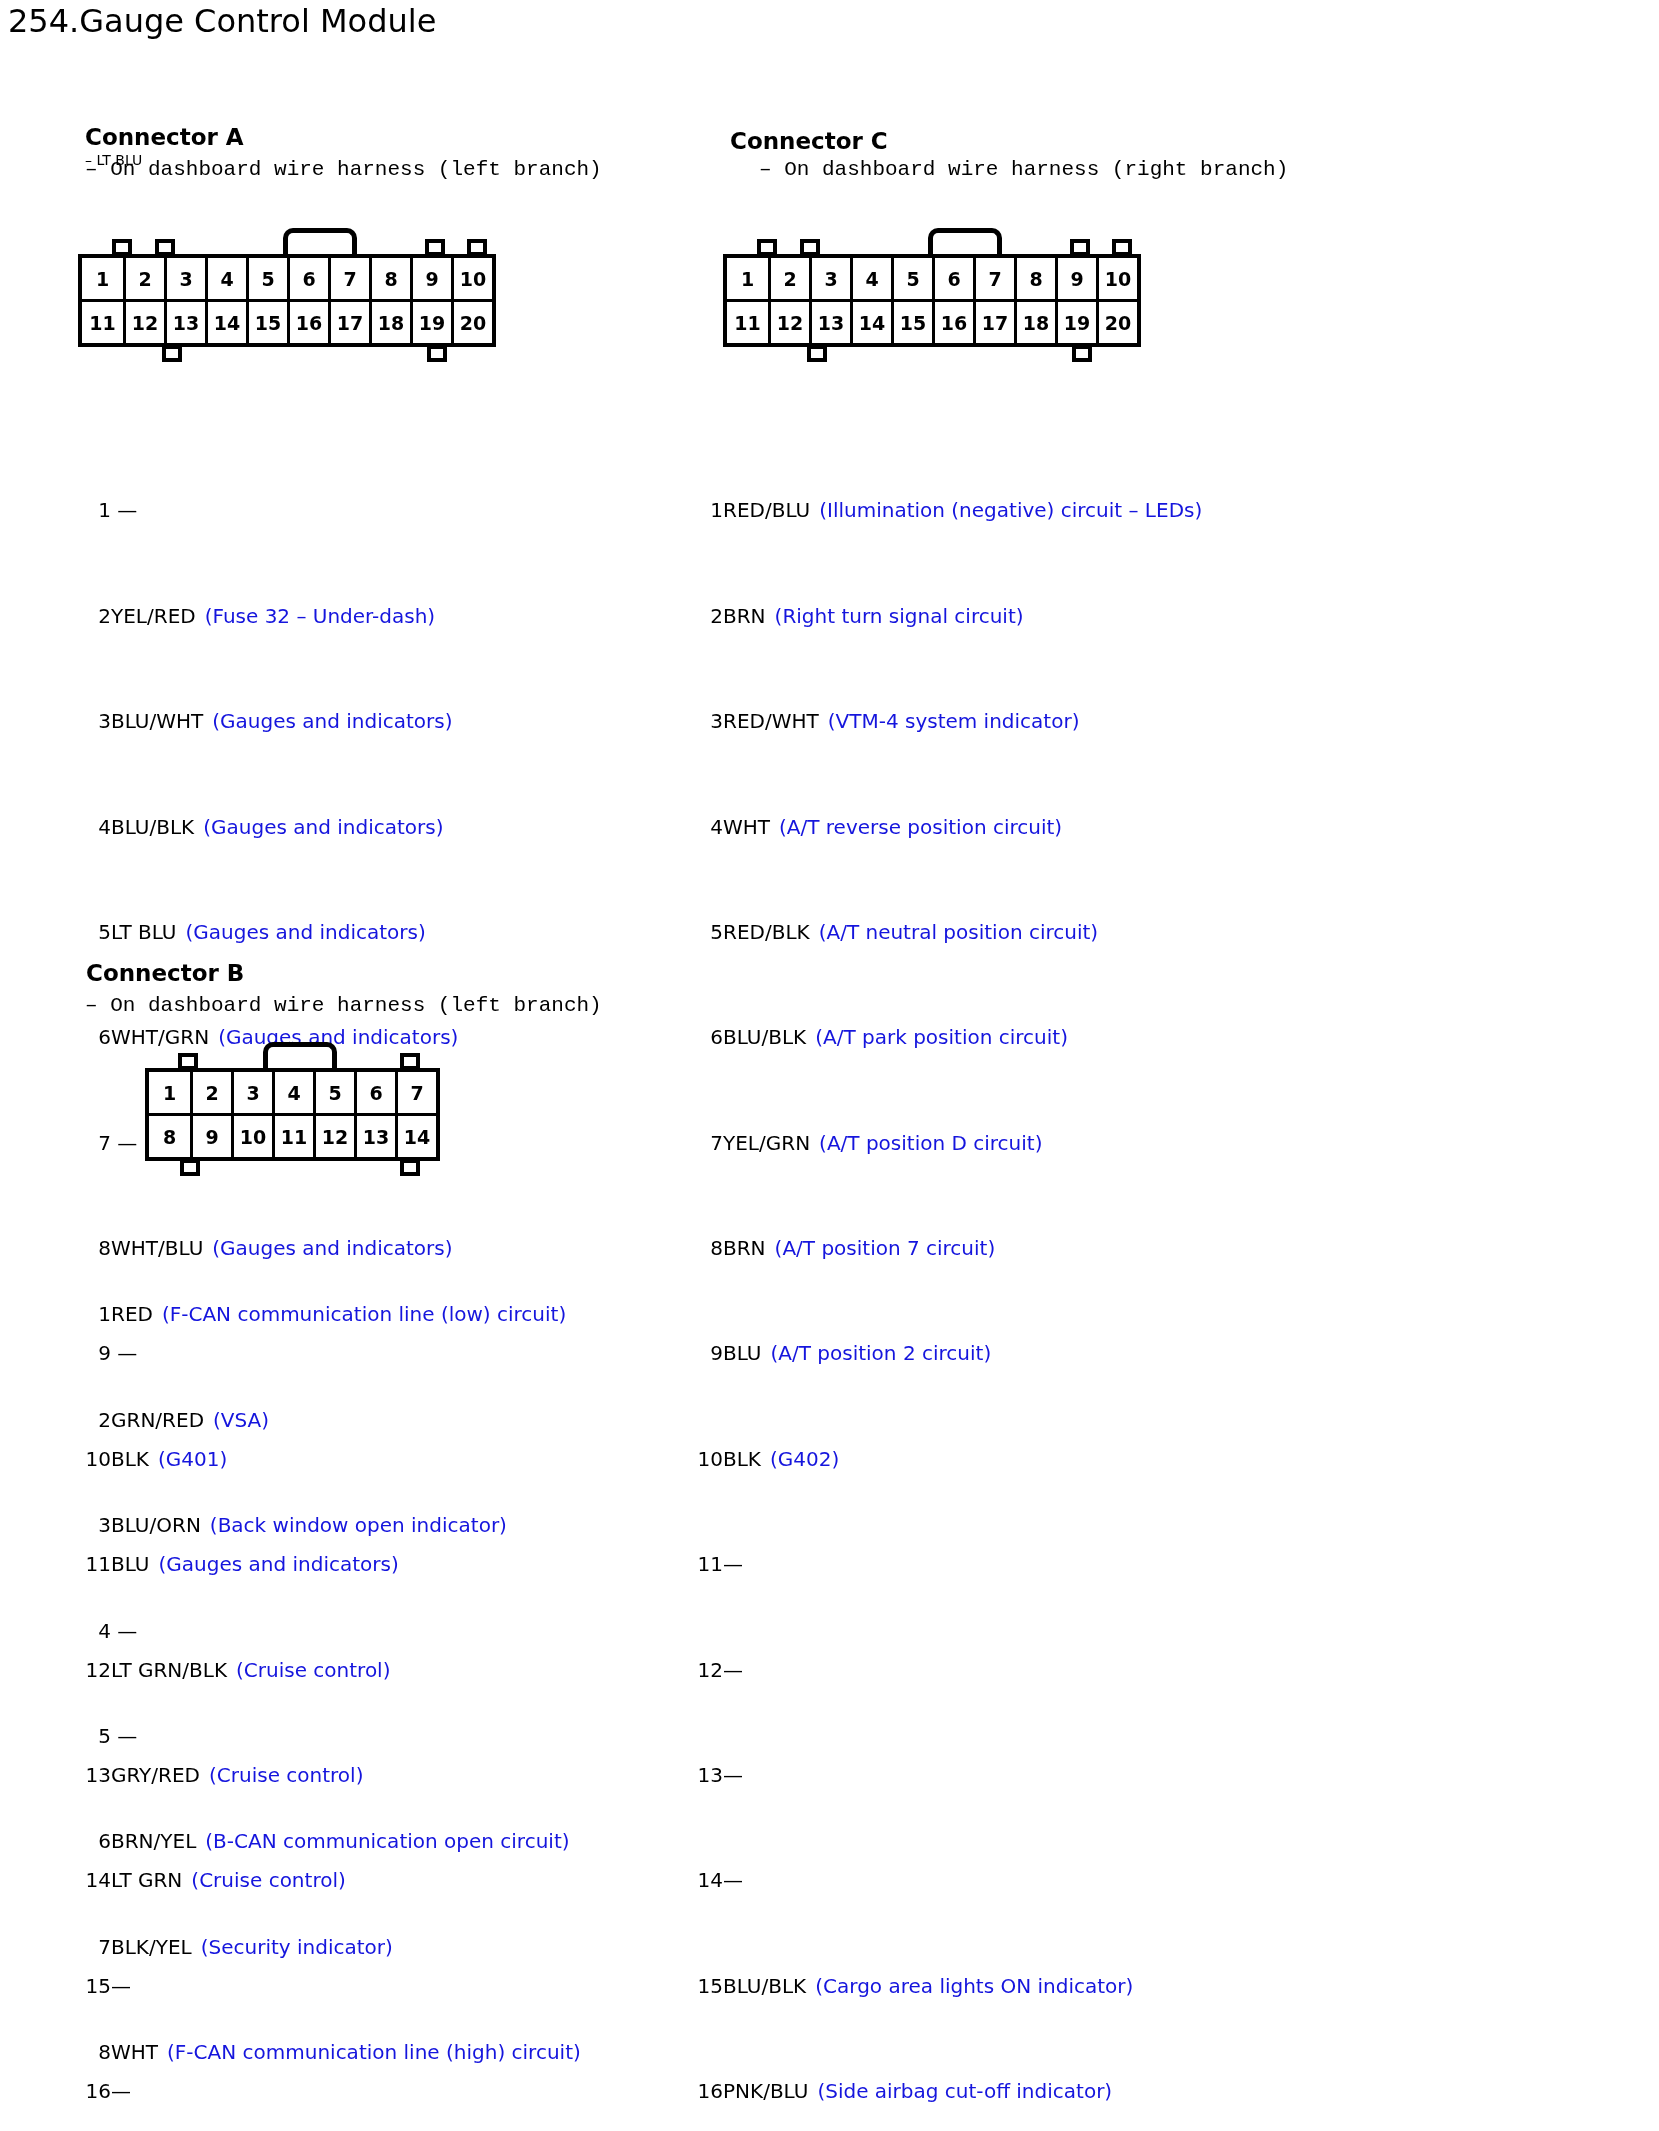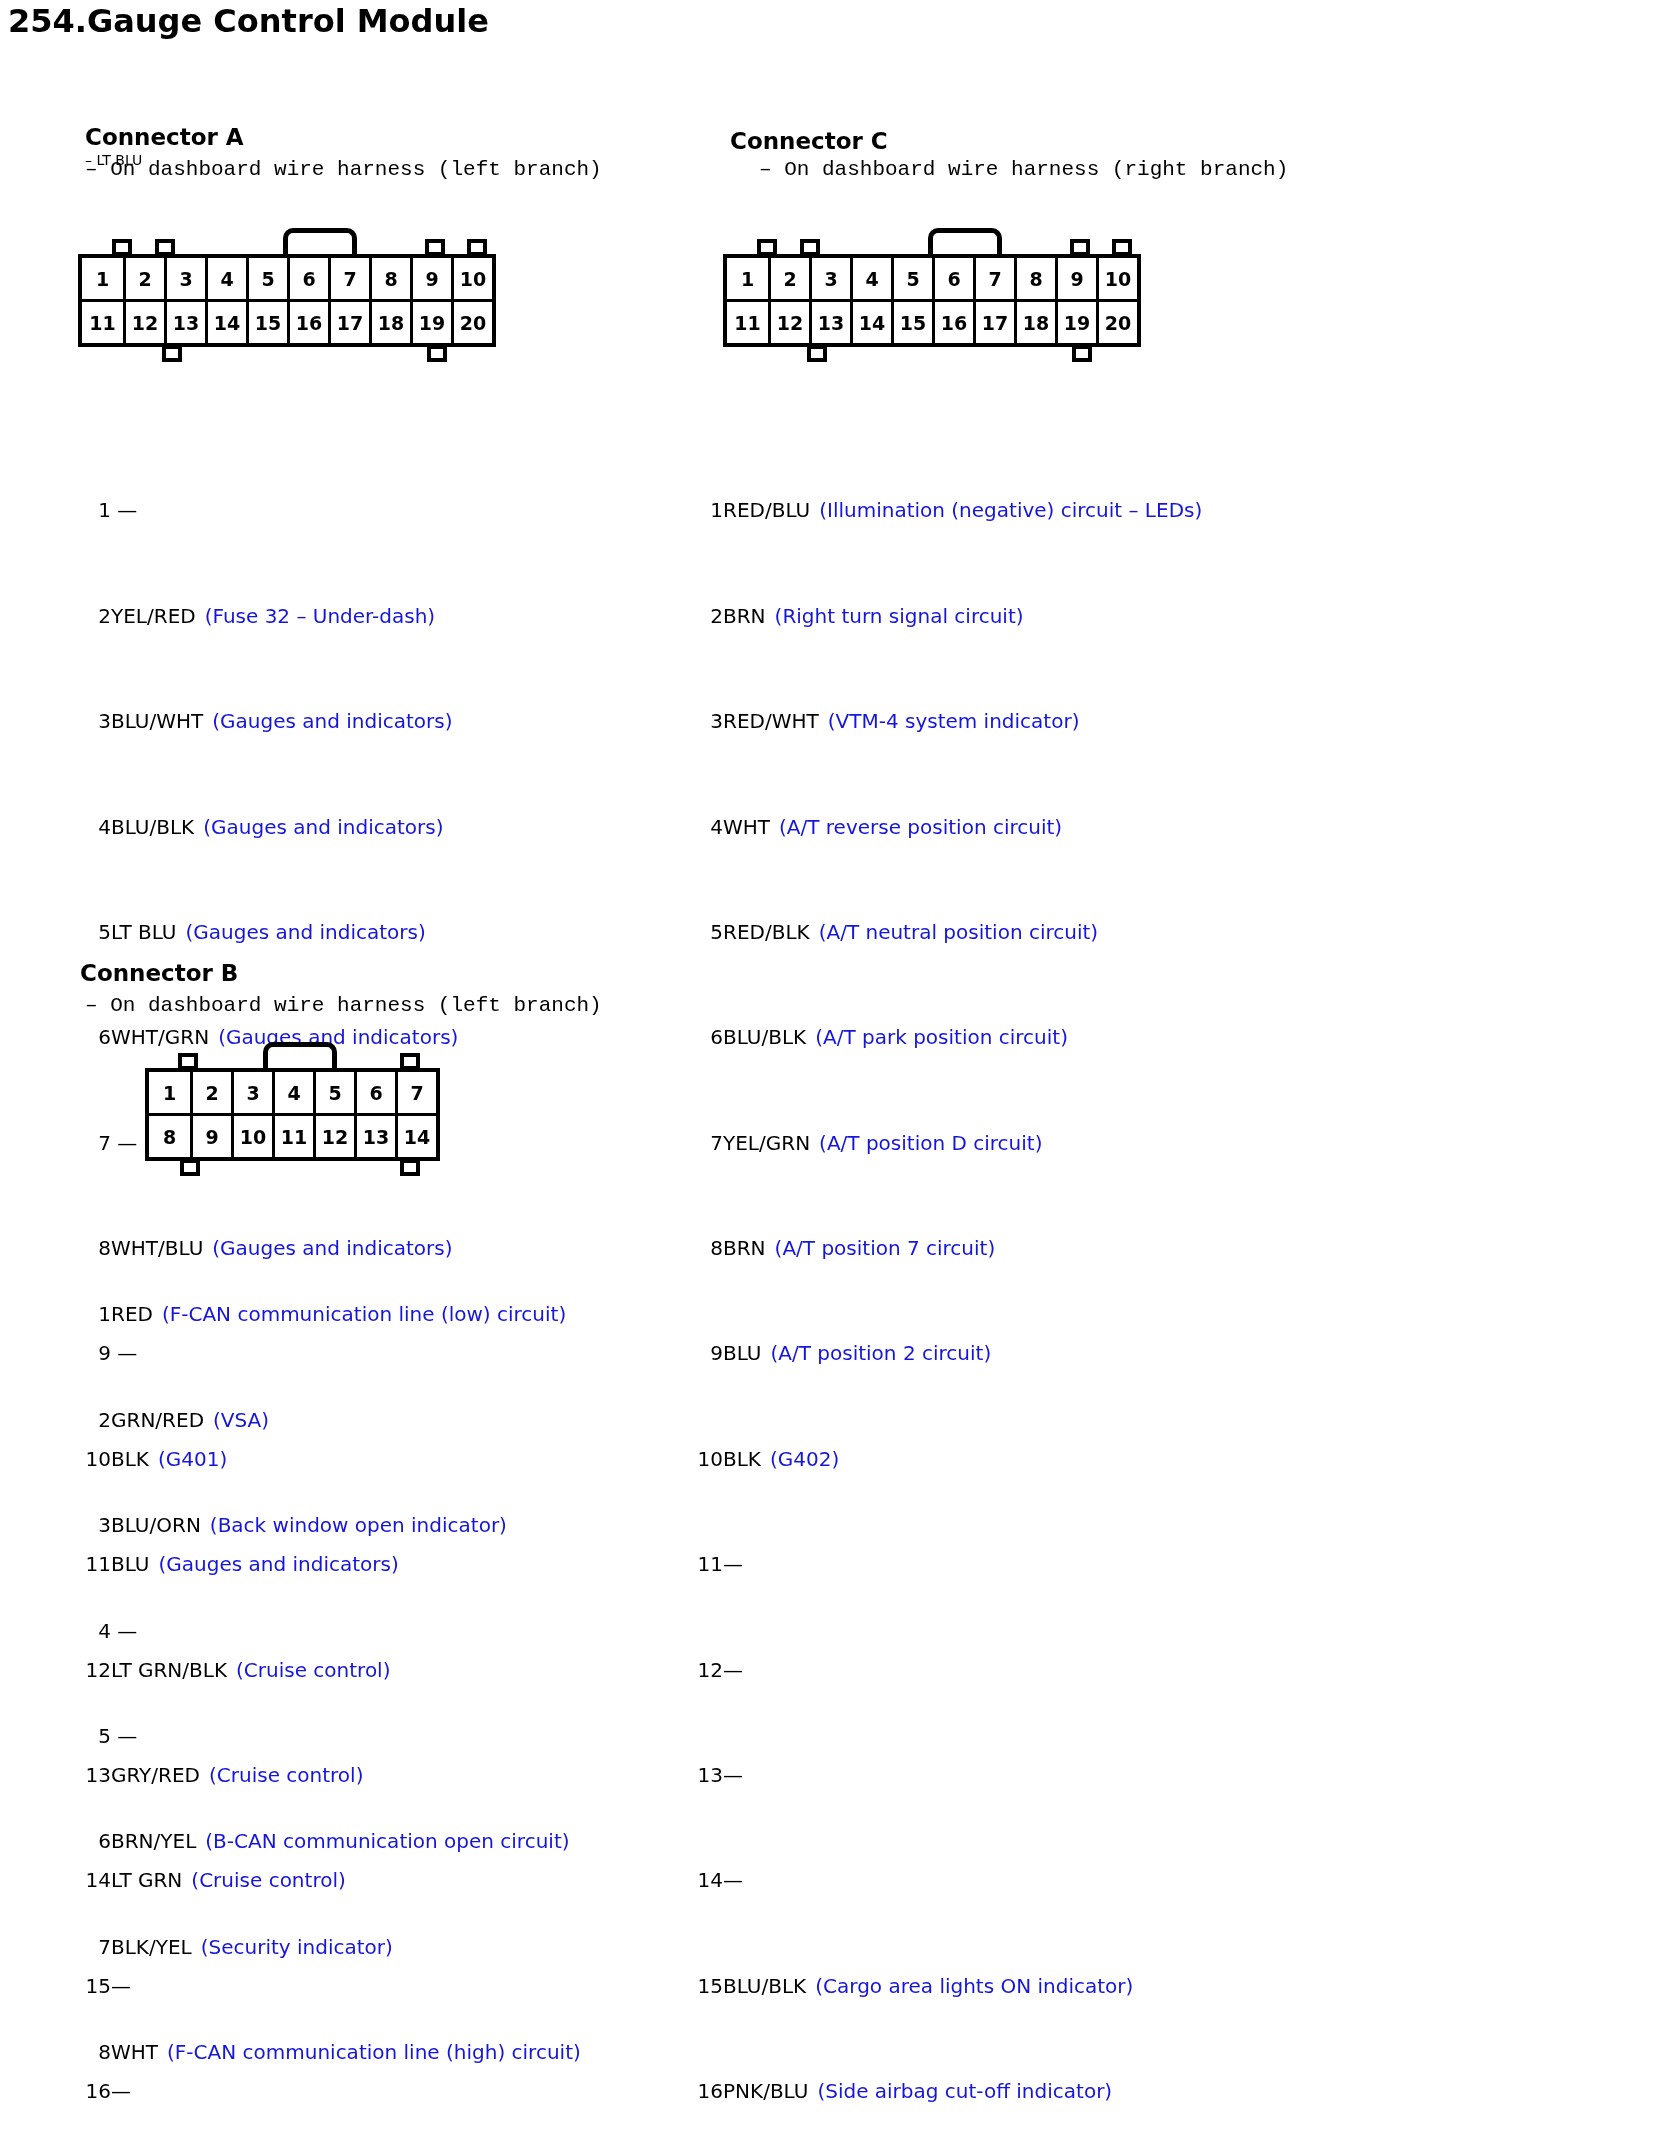--- a/index.html
+++ b/index.html
@@ -6,21 +6,21 @@
   html,body { background:#ffffff; }
   body {
     position:relative;
     width:1659px; height:2131px;
     font-family:"DejaVu Sans","Liberation Sans",sans-serif;
     color:#000;
   }
 
   .page-title {
     position:absolute; left:8px; top:2px;
-    font-size:32px; font-weight:bold; letter-spacing:0;
+    font-size:32px; font-weight:normal; letter-spacing:0;
   }
   .notes {
     position:absolute; left:85px; top:39px;
     font-size:14px; line-height:27px; white-space:pre;
   }
   .conn-heading { position:absolute; font-size:23px; font-weight:bold; }
   .conn-subtitle { position:absolute; font-size:21px; white-space:pre;font-family:Liberation Mono, monospace; }
 
   
   .connector { position:absolute; }
@@ -232,21 +232,21 @@
   
     
   
     
   
     
   
     
   </div>
 
-<div class="conn-heading" style="left:80px; top:960px;">Connector B</div>
+<div class="conn-heading" style="left:86px; top:960px;">Connector B</div>
 <div class="conn-subtitle" style="left:85px; top:994px;">– On dashboard wire harness (left branch)</div>
 
 <div class="connector" style="left:145px; top:1040px;">
   <div class="staple" style="left:118px;"></div>
   <div class="tab top" style="left:33px;"></div>
   <div class="tab top" style="left:255px;"></div>
   <div class="grid">
     <div class="grid-row">
 
     <div class="cell">1</div>

